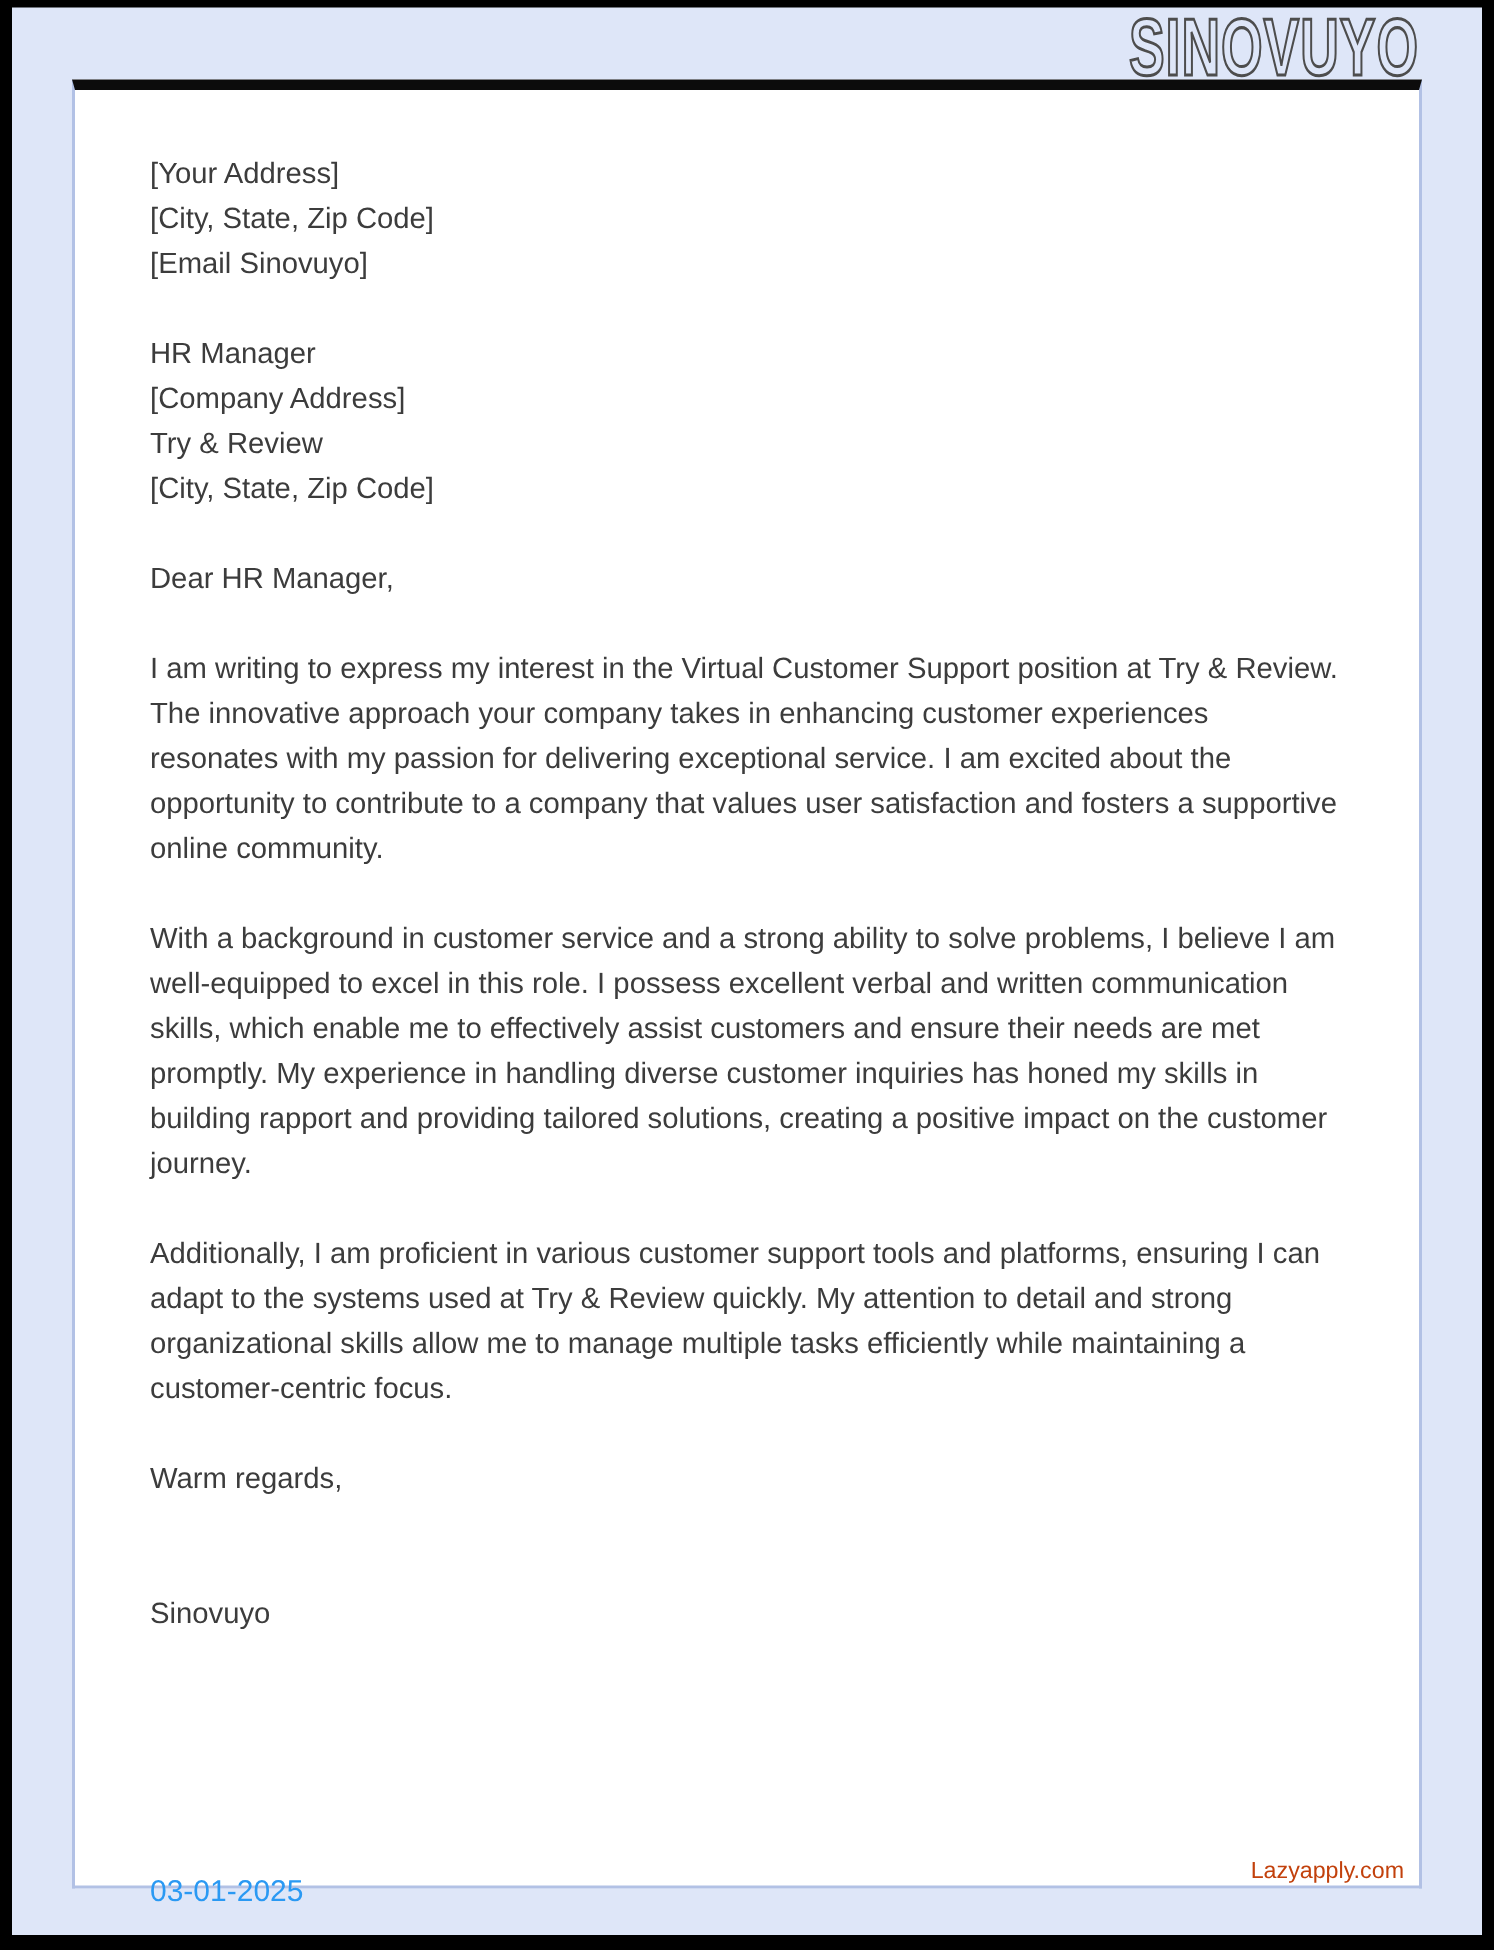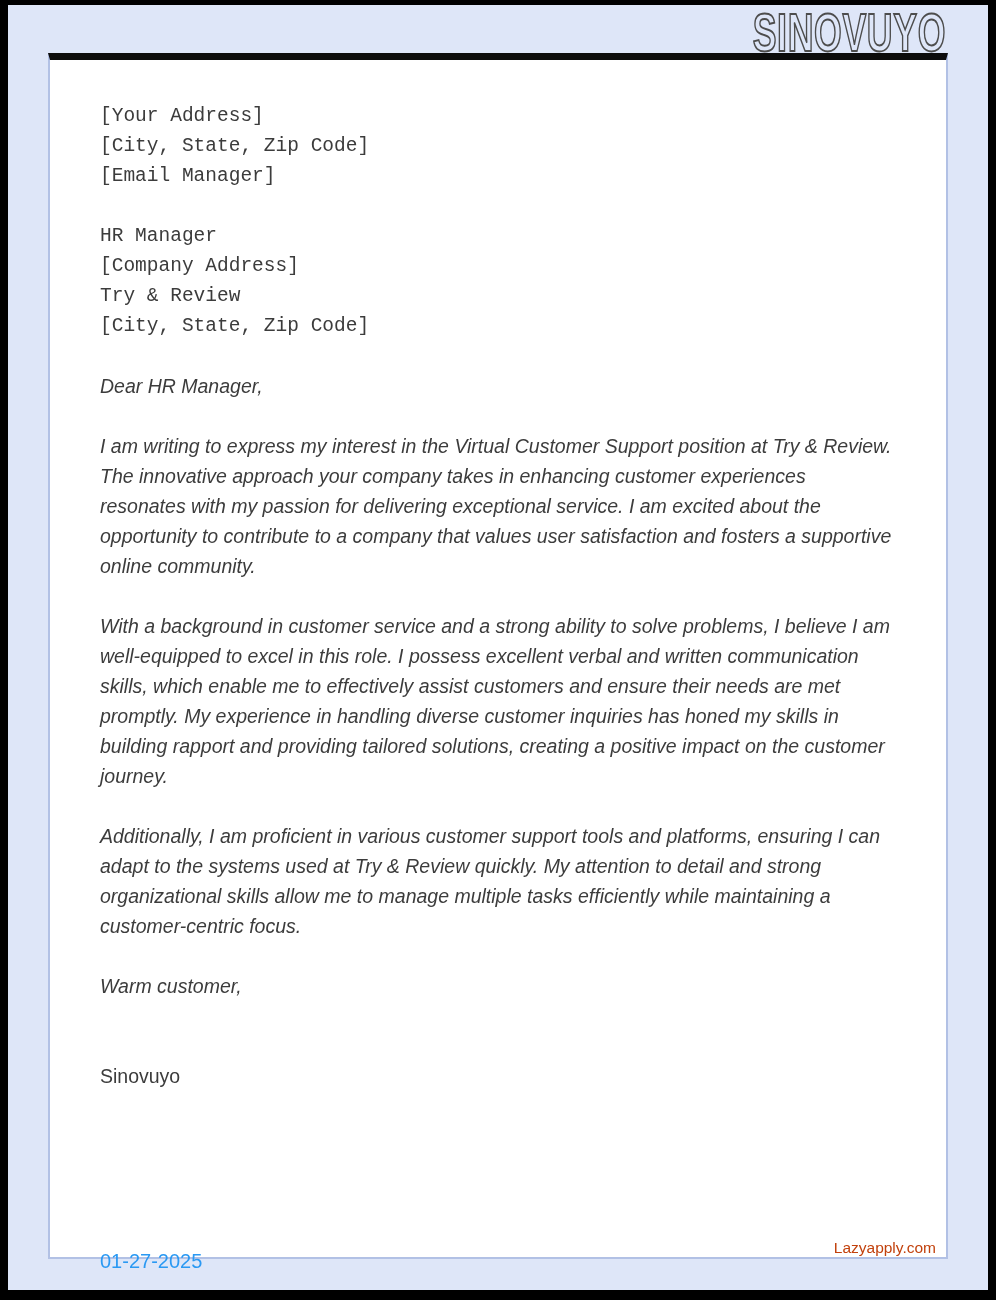--- a/index.html
+++ b/index.html
@@ -56,23 +56,23 @@
     border-left: 2px solid #b2c1e5;
     border-right: 2px solid #b2c1e5;
     border-bottom: 2px solid #b2c1e5;
   }
   .letter-body {
     padding: 41px 52px 0 50px;
     color: #3c3c3c;
     font-size: 19.5px;
     line-height: 30px;
   }
-  .block { margin: 0 0 30px 0; font-family: Liberation Mono, monospace; }
+  .block { margin: 0 0 30px 0; }
   .line { white-space: nowrap; }
-  .para { margin: 0 0 30px 0; font-style: italic; }
+  .para { margin: 0 0 30px 0; }
   .signature-block { margin-top: 60px; }
   .watermark {
     position: absolute;
     top: 1239px;
     right: 60px;
     font-size: 15.5px;
     color: #c2410c;
   }
   .letter-date {
     position: absolute;
@@ -89,38 +89,38 @@
   <div class="canvas"></div>
 
   <div class="logo">SINOVUYO</div>
 
   <div class="page">
     <div class="letter-body">
 
       <div class="block">
         <div class="line">[Your Address]</div>
         <div class="line">[City, State, Zip Code]</div>
-        <div class="line">[Email Manager]</div>
+        <div class="line">[Email Sinovuyo]</div>
       </div>
 
       <div class="block">
         <div class="line">HR Manager</div>
         <div class="line">[Company Address]</div>
         <div class="line">Try &amp; Review</div>
         <div class="line">[City, State, Zip Code]</div>
       </div>
 
       <div class="para">Dear HR Manager,</div>
 
       <p class="para">I am writing to express my interest in the Virtual Customer Support position at Try &amp; Review. The innovative approach your company takes in enhancing customer experiences resonates with my passion for delivering exceptional service. I am excited about the opportunity to contribute to a company that values user satisfaction and fosters a supportive online community.</p>
       <p class="para">With a background in customer service and a strong ability to solve problems, I believe I am well-equipped to excel in this role. I possess excellent verbal and written communication skills, which enable me to effectively assist customers and ensure their needs are met promptly. My experience in handling diverse customer inquiries has honed my skills in building rapport and providing tailored solutions, creating a positive impact on the customer journey.</p>
       <p class="para">Additionally, I am proficient in various customer support tools and platforms, ensuring I can adapt to the systems used at Try &amp; Review quickly. My attention to detail and strong organizational skills allow me to manage multiple tasks efficiently while maintaining a customer-centric focus.</p>
 
-      <div class="para">Warm customer,</div>
+      <div class="para">Warm regards,</div>
 
       <div class="signature-block">Sinovuyo</div>
     </div>
   </div>
 
   <div class="watermark">Lazyapply.com</div>
 
-  <div class="letter-date">01-27-2025</div>
+  <div class="letter-date">03-01-2025</div>
 </div>
 
 </body></html>

